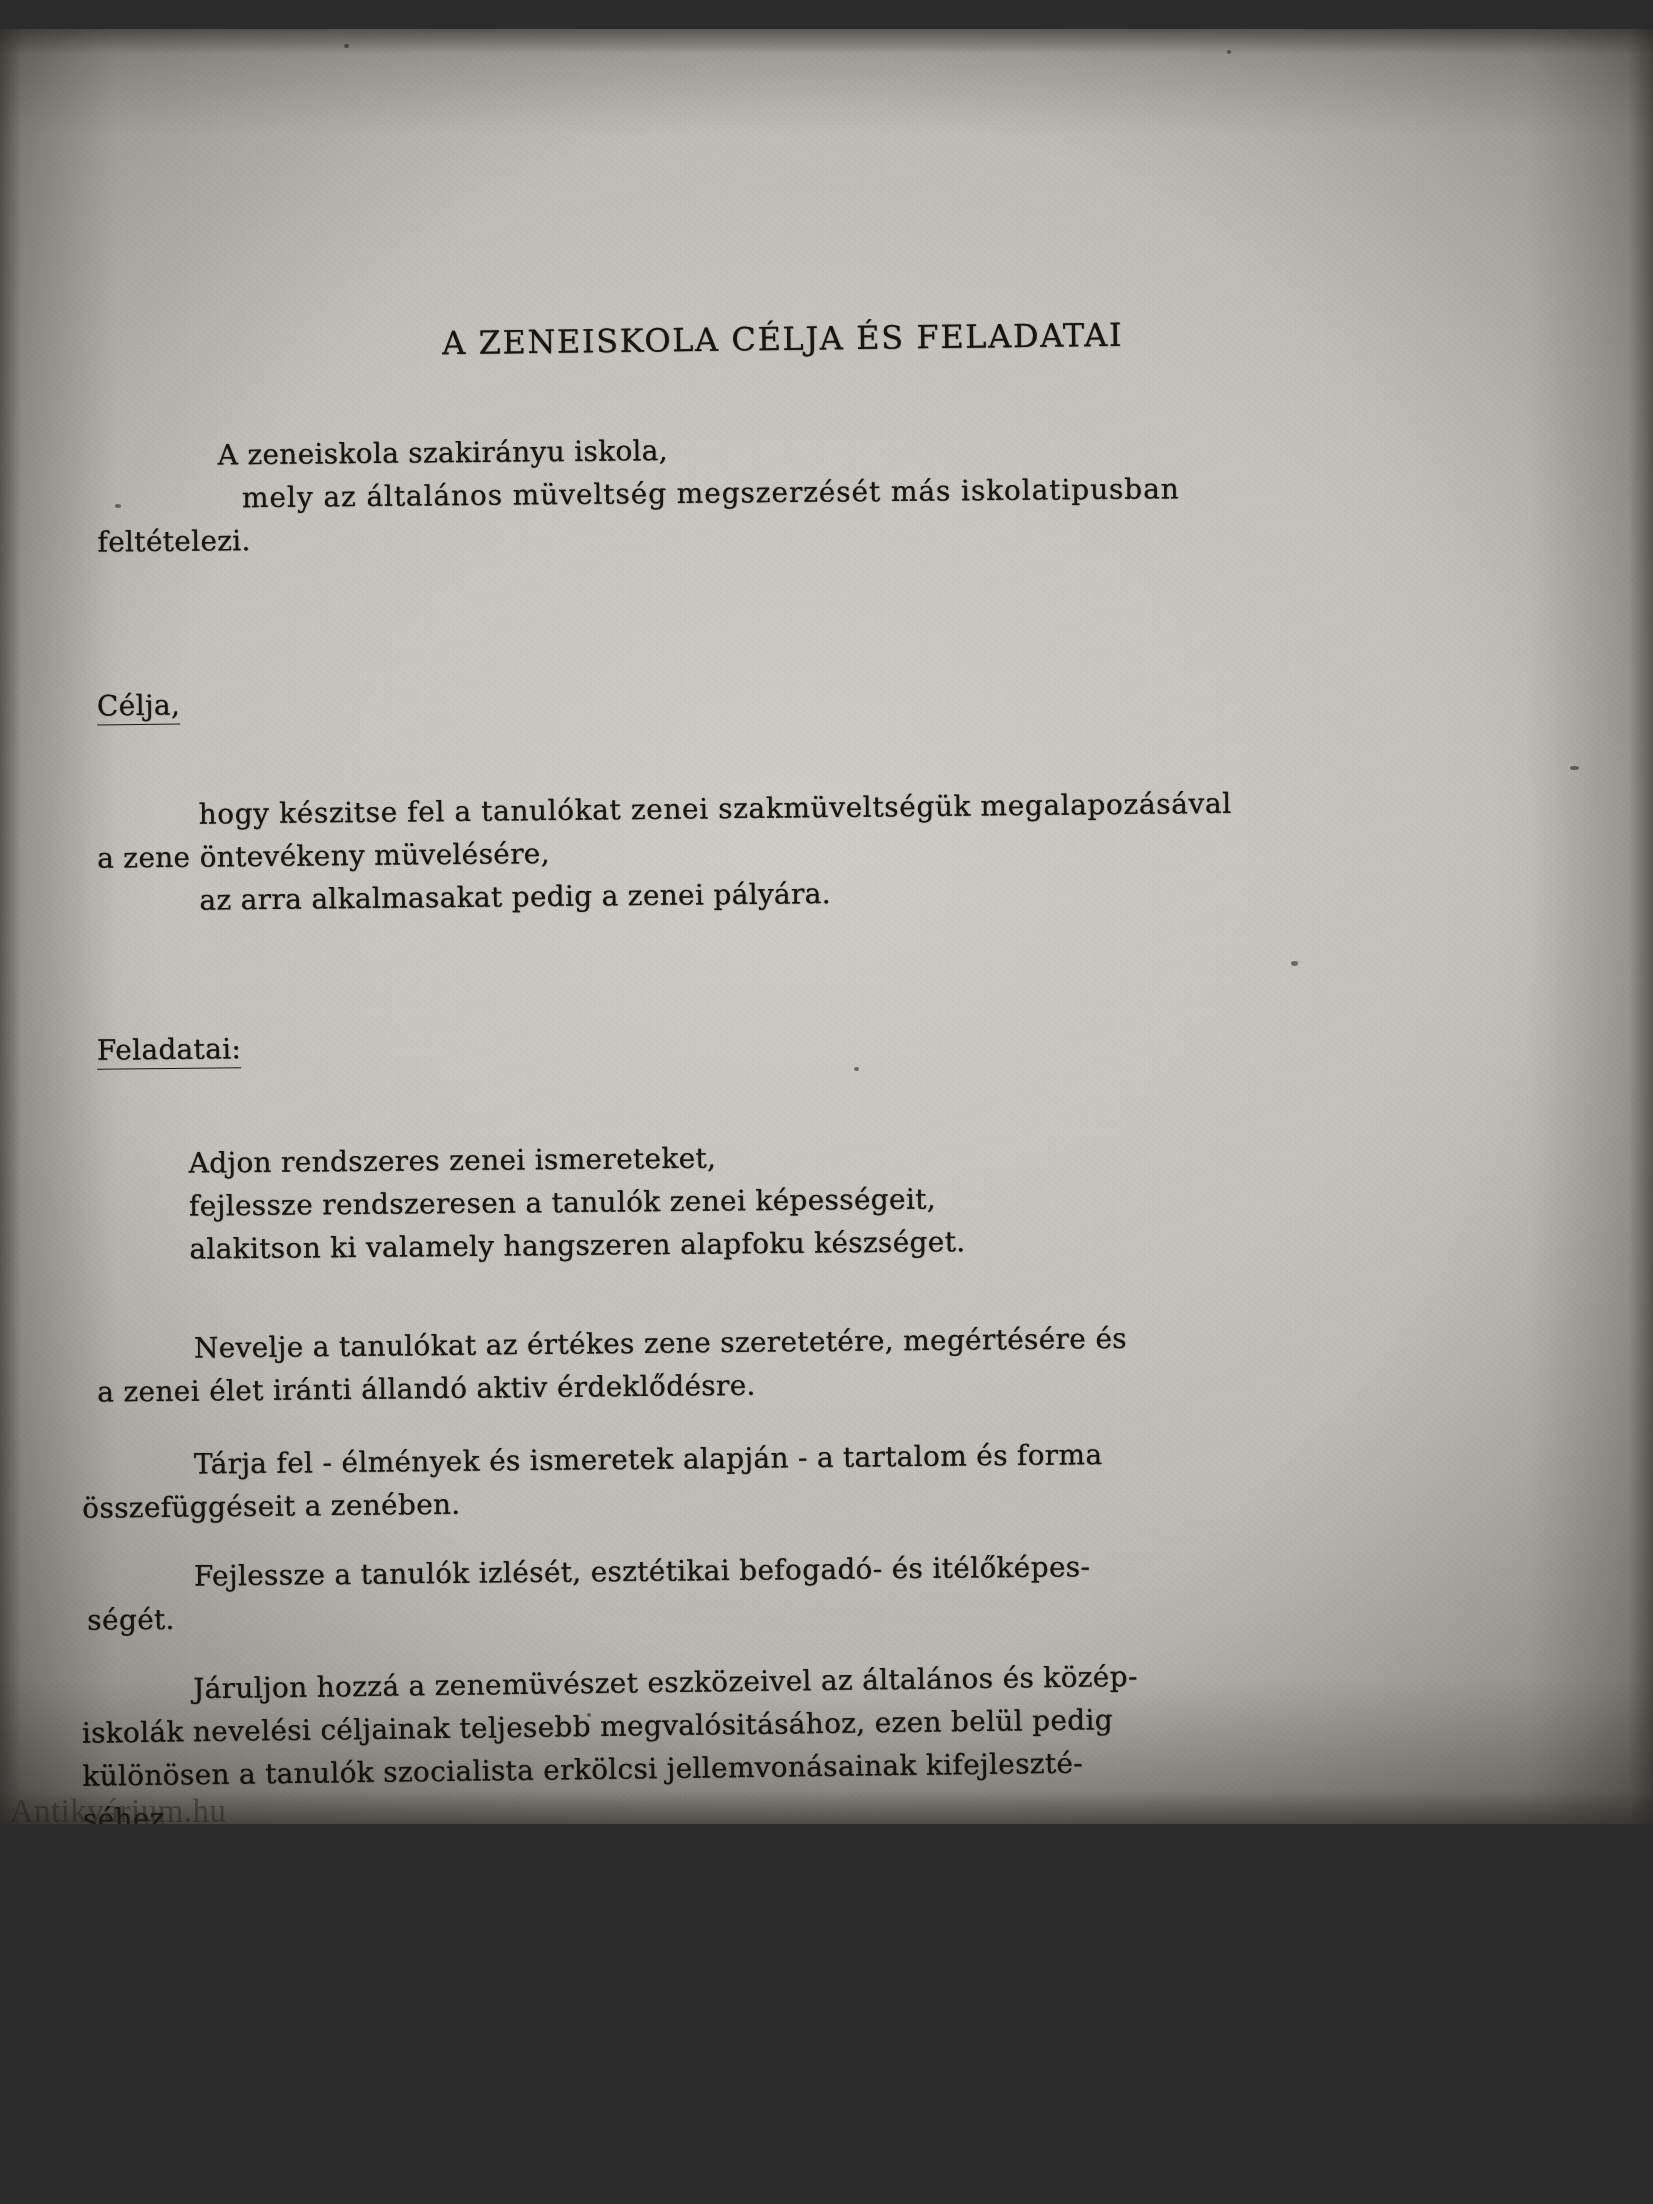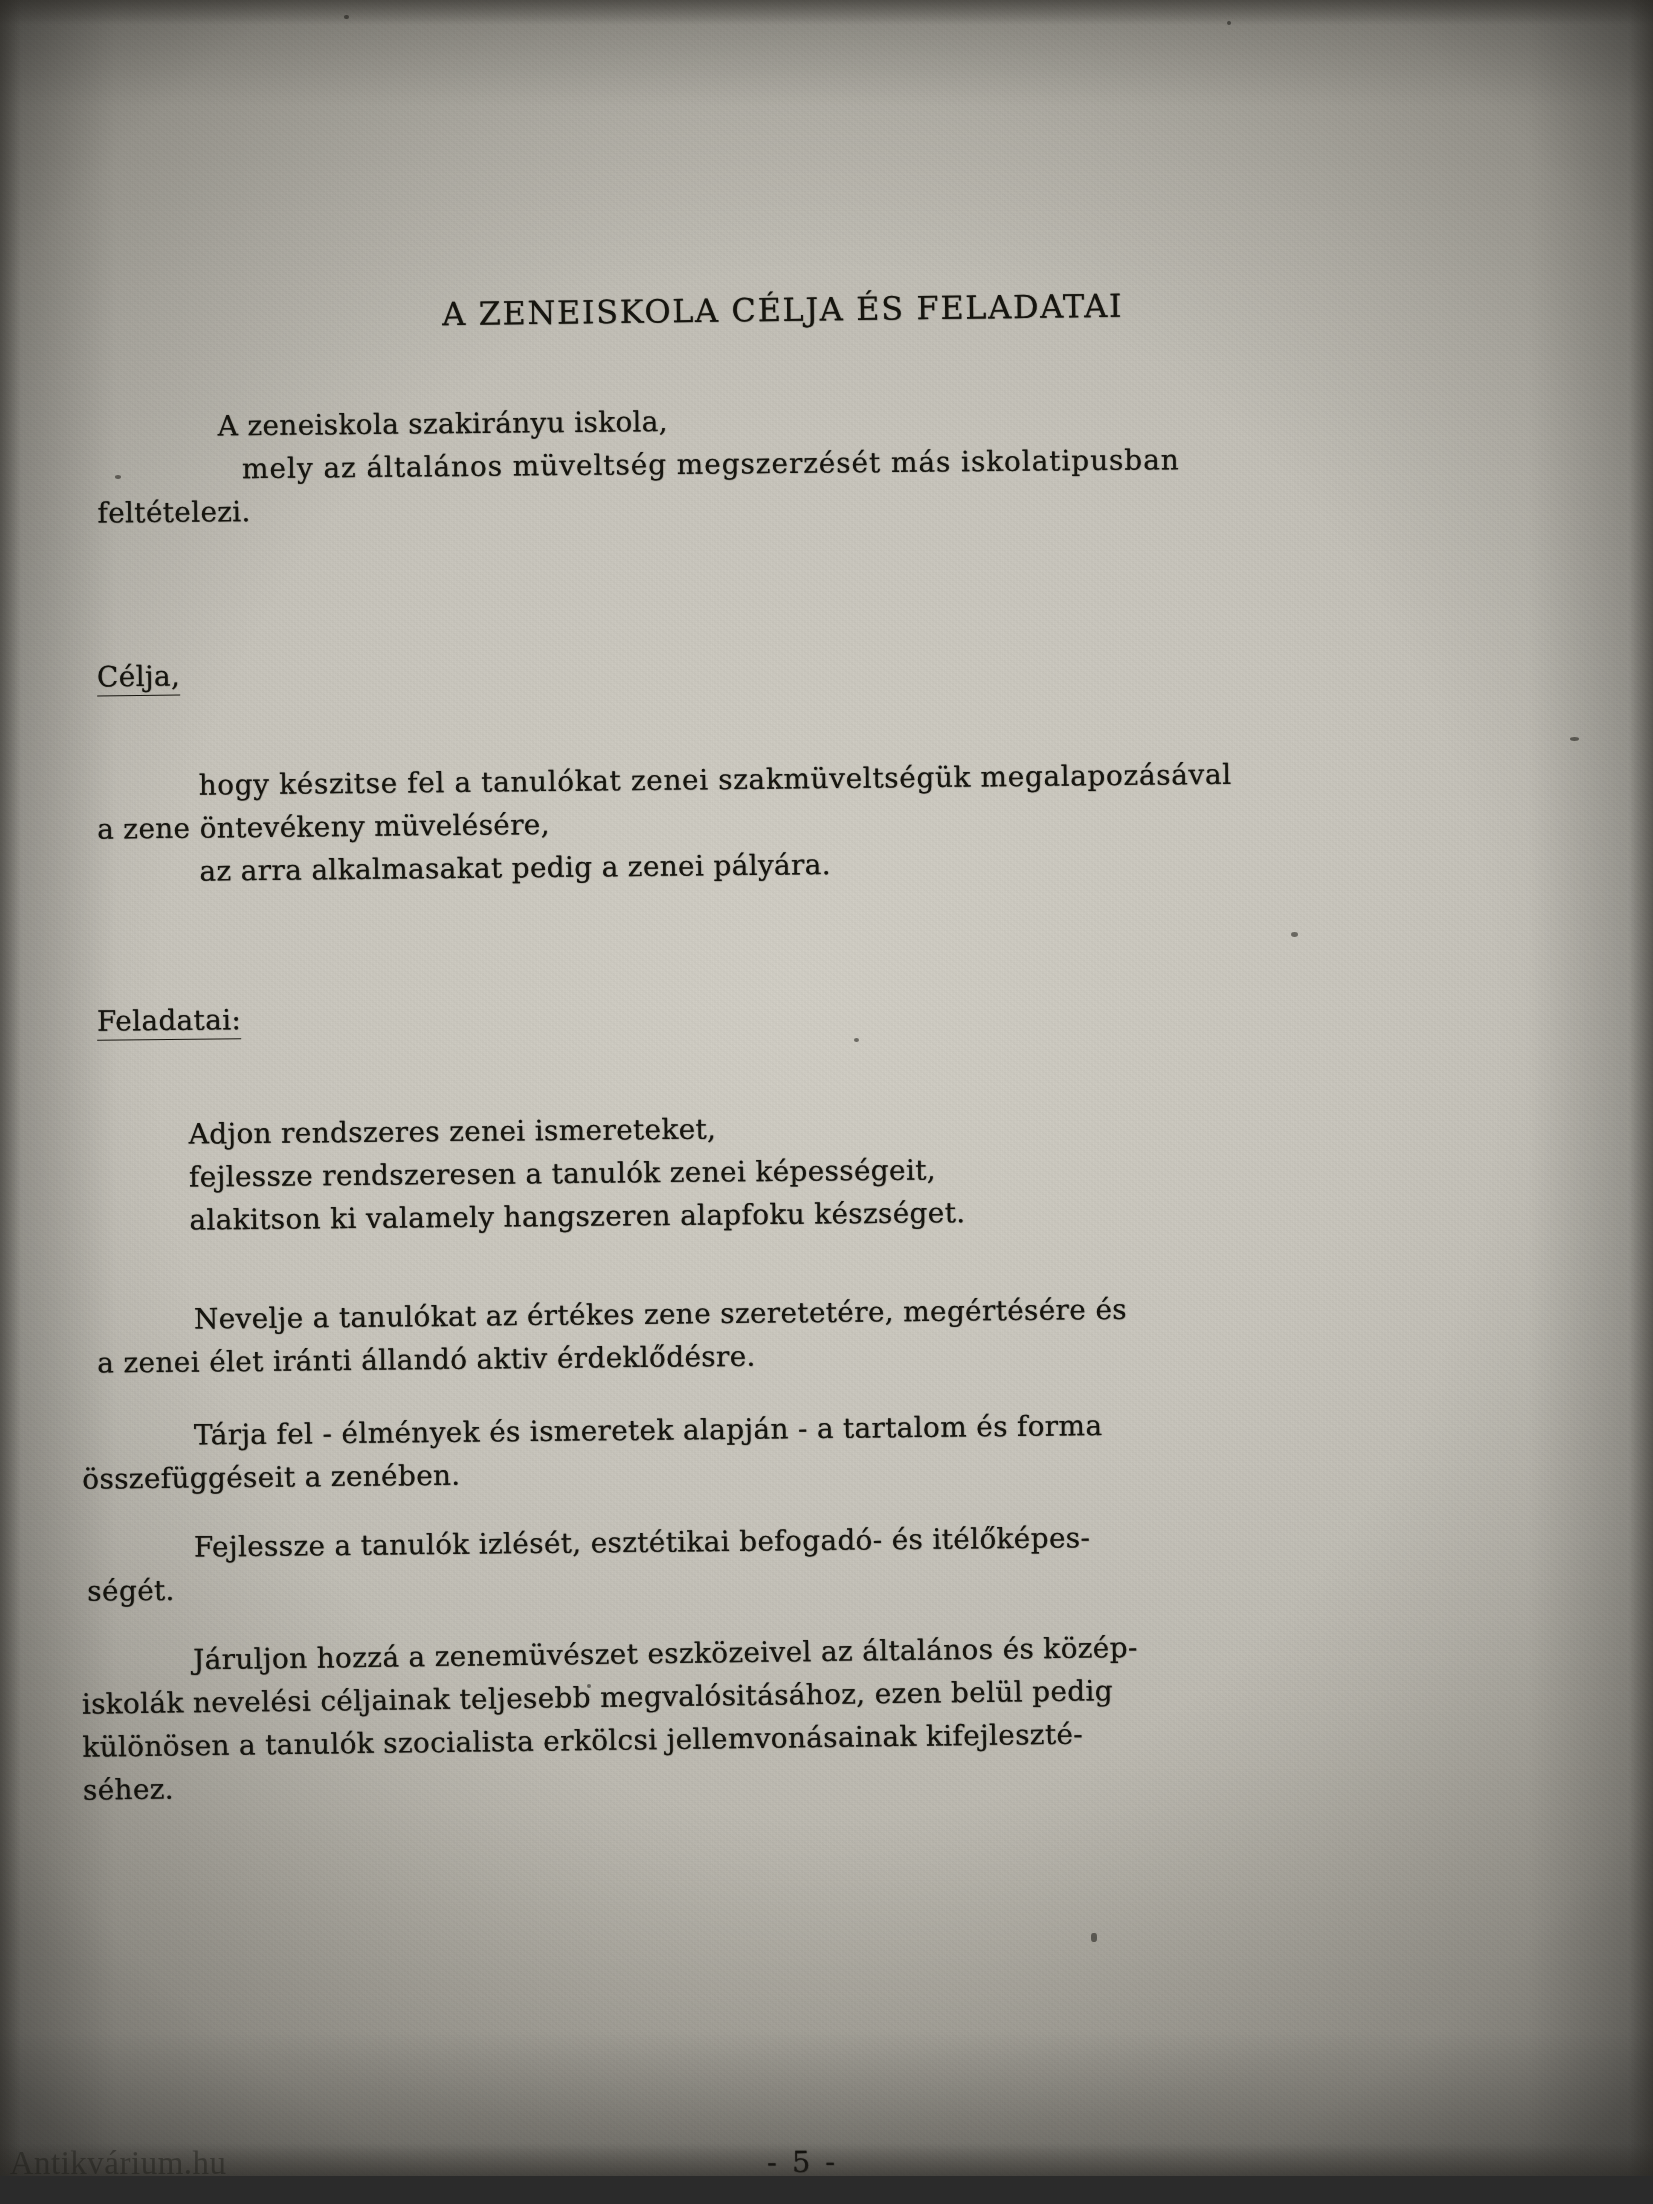--- a/index.html
+++ b/index.html
@@ -10,24 +10,25 @@
   body {
     width: 1654px;
     height: 2205px;
     overflow: hidden;
     font-family: "Liberation Serif", serif;
   }
 
   #page {
     position: relative;
     width: 1654px;
-    height: 2176px;
+    height: 1795px;
     background:
       radial-gradient(ellipse 1359px 1164px at 48% 45%, #d2cfc6 0%, #c9c6bd 45%, #bcb9b0 75%, #a9a69d 100%);
     overflow: hidden;
+    margin-top: 29px;
   }
 
   
   #grain {
     position: absolute;
     inset: 0;
     pointer-events: none;
     opacity: .30;
     background-image:
       repeating-linear-gradient(0deg, rgba(255,255,255,.05) 0px, rgba(255,255,255,.05) 1px, rgba(0,0,0,.045) 1px, rgba(0,0,0,.045) 1.9px),

